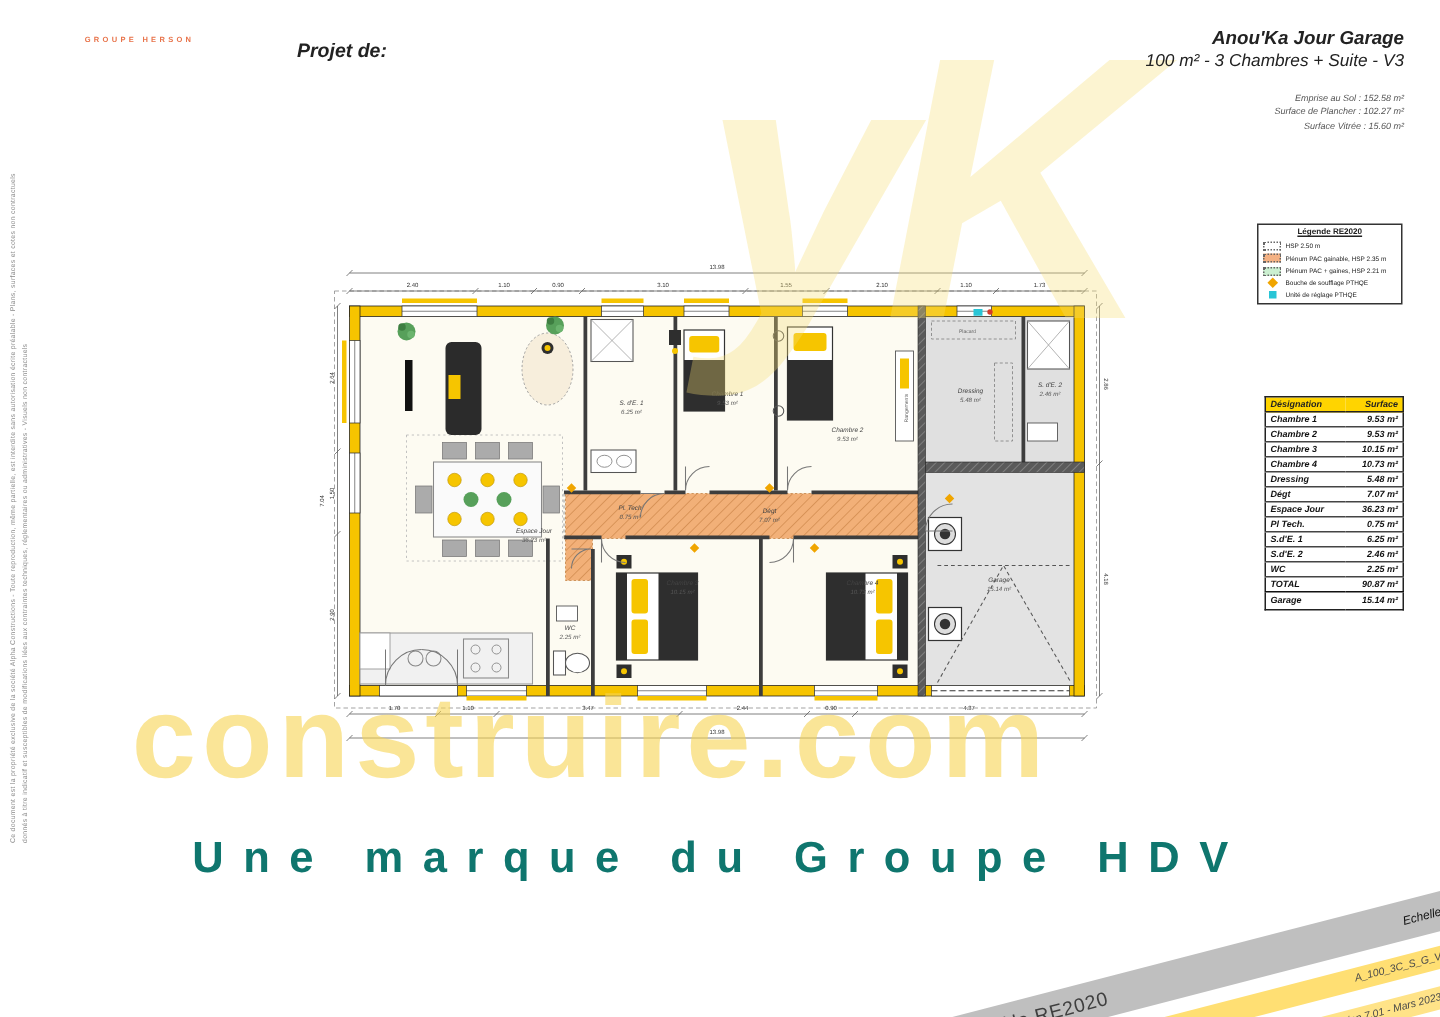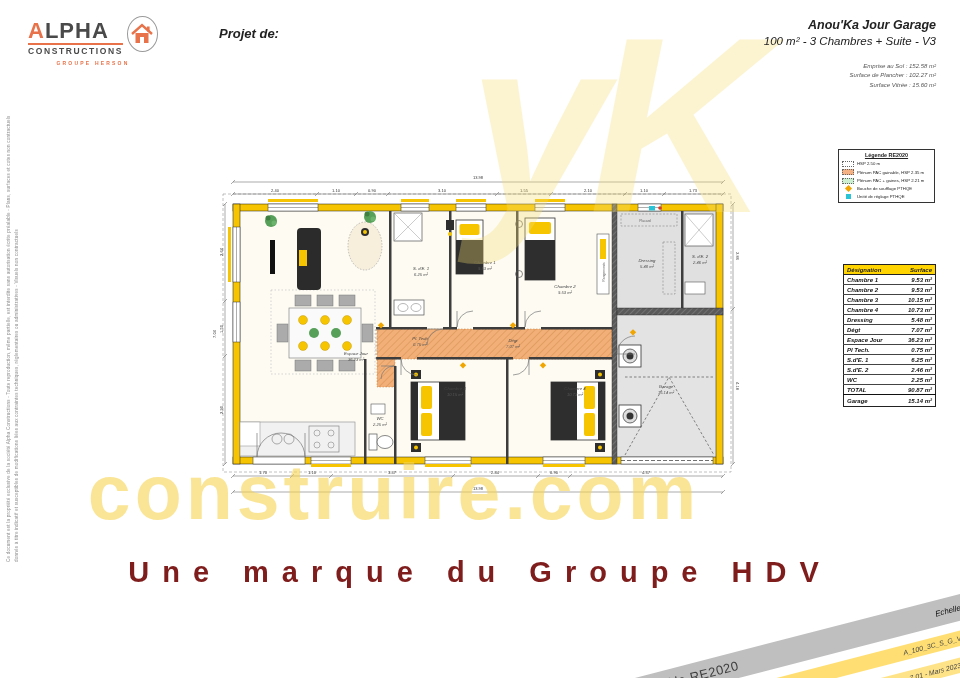--- a/index.html
+++ b/index.html
@@ -11,33 +11,33 @@
        color:#8a8a8a;letter-spacing:.2px;line-height:1.2;white-space:nowrap;overflow:hidden;height:470px;}
   
   .logo{position:absolute;left:28px;top:20px;width:130px;z-index:5;}
   .logo-row{display:flex;align-items:flex-start;}
   .logo-name{font-size:22px;font-weight:bold;color:#4a4a4a;letter-spacing:1px;line-height:1;}
   .logo-name .accent{color:#E8734A;}
   .logo-word{font-size:8.5px;font-weight:bold;color:#4a4a4a;letter-spacing:1.6px;border-top:2px solid #E8734A;padding-top:1px;margin-top:1px;}
   .logo-group{font-size:5px;color:#E8734A;letter-spacing:2.2px;text-align:center;margin-top:4px;font-weight:bold;}
   .stamp{width:34px;height:34px;border:1px solid #9a9a9a;border-radius:50%;margin-left:4px;margin-top:-4px;
          display:flex;align-items:center;justify-content:center;}
-  .projet{position:absolute;left:198px;top:26px;font-size:13px;font-weight:bold;font-style:italic;z-index:5;margin-left:21px;}
+  .projet{position:absolute;left:198px;top:26px;font-size:13px;font-weight:bold;font-style:italic;z-index:5;}
   .titleblock{position:absolute;right:24px;top:18px;text-align:right;z-index:5;}
   .titleblock .t1{font-size:12.5px;font-weight:bold;font-style:italic;}
   .titleblock .t2{font-size:11.5px;font-style:italic;margin-top:3px;text-align:right;}
   .metrics{position:absolute;right:24px;top:62px;text-align:right;z-index:5;}
   .metrics div{font-size:6px;font-style:italic;color:#555;line-height:1.55;}
   
   .wm-glyphs{position:absolute;left:468px;top:-18px;font-size:250px;font-weight:bold;font-style:italic;
        color:rgba(247,222,116,.33);z-index:2;pointer-events:none;letter-spacing:-18px;}
   .wm-brand{position:absolute;left:0;top:448px;width:788px;text-align:center;font-size:77px;font-weight:bold;
        letter-spacing:4px;color:rgba(246,212,82,.6);z-index:2;pointer-events:none;}
   .wm-tagline{position:absolute;left:0;top:556px;width:960px;text-align:center;font-size:29px;font-weight:bold;
-       letter-spacing:13px;color:#7f1d1d;z-index:2;pointer-events:none;}
+       letter-spacing:13px;color:#0f766e;z-index:2;pointer-events:none;}
   
   .legend{position:absolute;left:838px;top:149px;width:97px;border:1px solid #333;background:#fff;
        padding:2px 3px 3px 3px;z-index:5;box-sizing:border-box;}
   .legend .lg-title{font-size:5.4px;font-weight:bold;text-decoration:underline;text-align:center;margin-bottom:2px;}
   .lg-item{display:flex;align-items:center;gap:3px;margin-top:2.6px;}
   .lg-item .txt{font-size:4.3px;color:#222;white-space:nowrap;overflow:hidden;}
   .sw{width:12px;height:6px;border:1px dotted #666;flex:0 0 auto;box-sizing:border-box;}
   .sw-plain{background:#fff;}
   .sw-orange{background:#F4B183;}
   .sw-green{background:#CBEFD0;}
@@ -74,34 +74,20 @@
 </style>
 </head>
 <body>
 
 <div class="disclaimer">
   <span>Ce document est la propriété exclusive de la société Alpha Constructions - Toute reproduction, même partielle, est interdite sans autorisation écrite préalable - Plans, surfaces et cotes non contractuels</span>
   <span>donnés à titre indicatif et susceptibles de modifications liées aux contraintes techniques, réglementaires ou administratives - Visuels non contractuels</span>
 </div>
 
 <div class="logo">
-  <div class="logo-row">
-    <div>
-      <div class="logo-name"><span class="accent">A</span>LPHA</div>
-      <div class="logo-word">CONSTRUCTIONS</div>
-    </div>
-    <div class="stamp">
-      <svg width="26" height="24" viewBox="0 0 26 24">
-        <path d="M3 12 L13 3 L23 12" fill="none" stroke="#E8734A" stroke-width="2.4"></path>
-        <rect x="6.5" y="11" width="13" height="10" fill="#E8734A"></rect>
-        <rect x="18" y="4.5" width="2.6" height="5" fill="#E8734A"></rect>
-        <rect x="11" y="15" width="4" height="6" fill="#fff"></rect>
-      </svg>
-    </div>
-  </div>
   <div class="logo-group">GROUPE HERSON</div>
 </div>
 
 <div class="projet">Projet de:</div>
 <div class="titleblock">
   <div class="t1">Anou'Ka Jour Garage</div>
   <div class="t2">100 m² - 3 Chambres + Suite - V3</div>
 </div>
 <div class="metrics">
   <div>Emprise au Sol : 152.58 m²</div>

